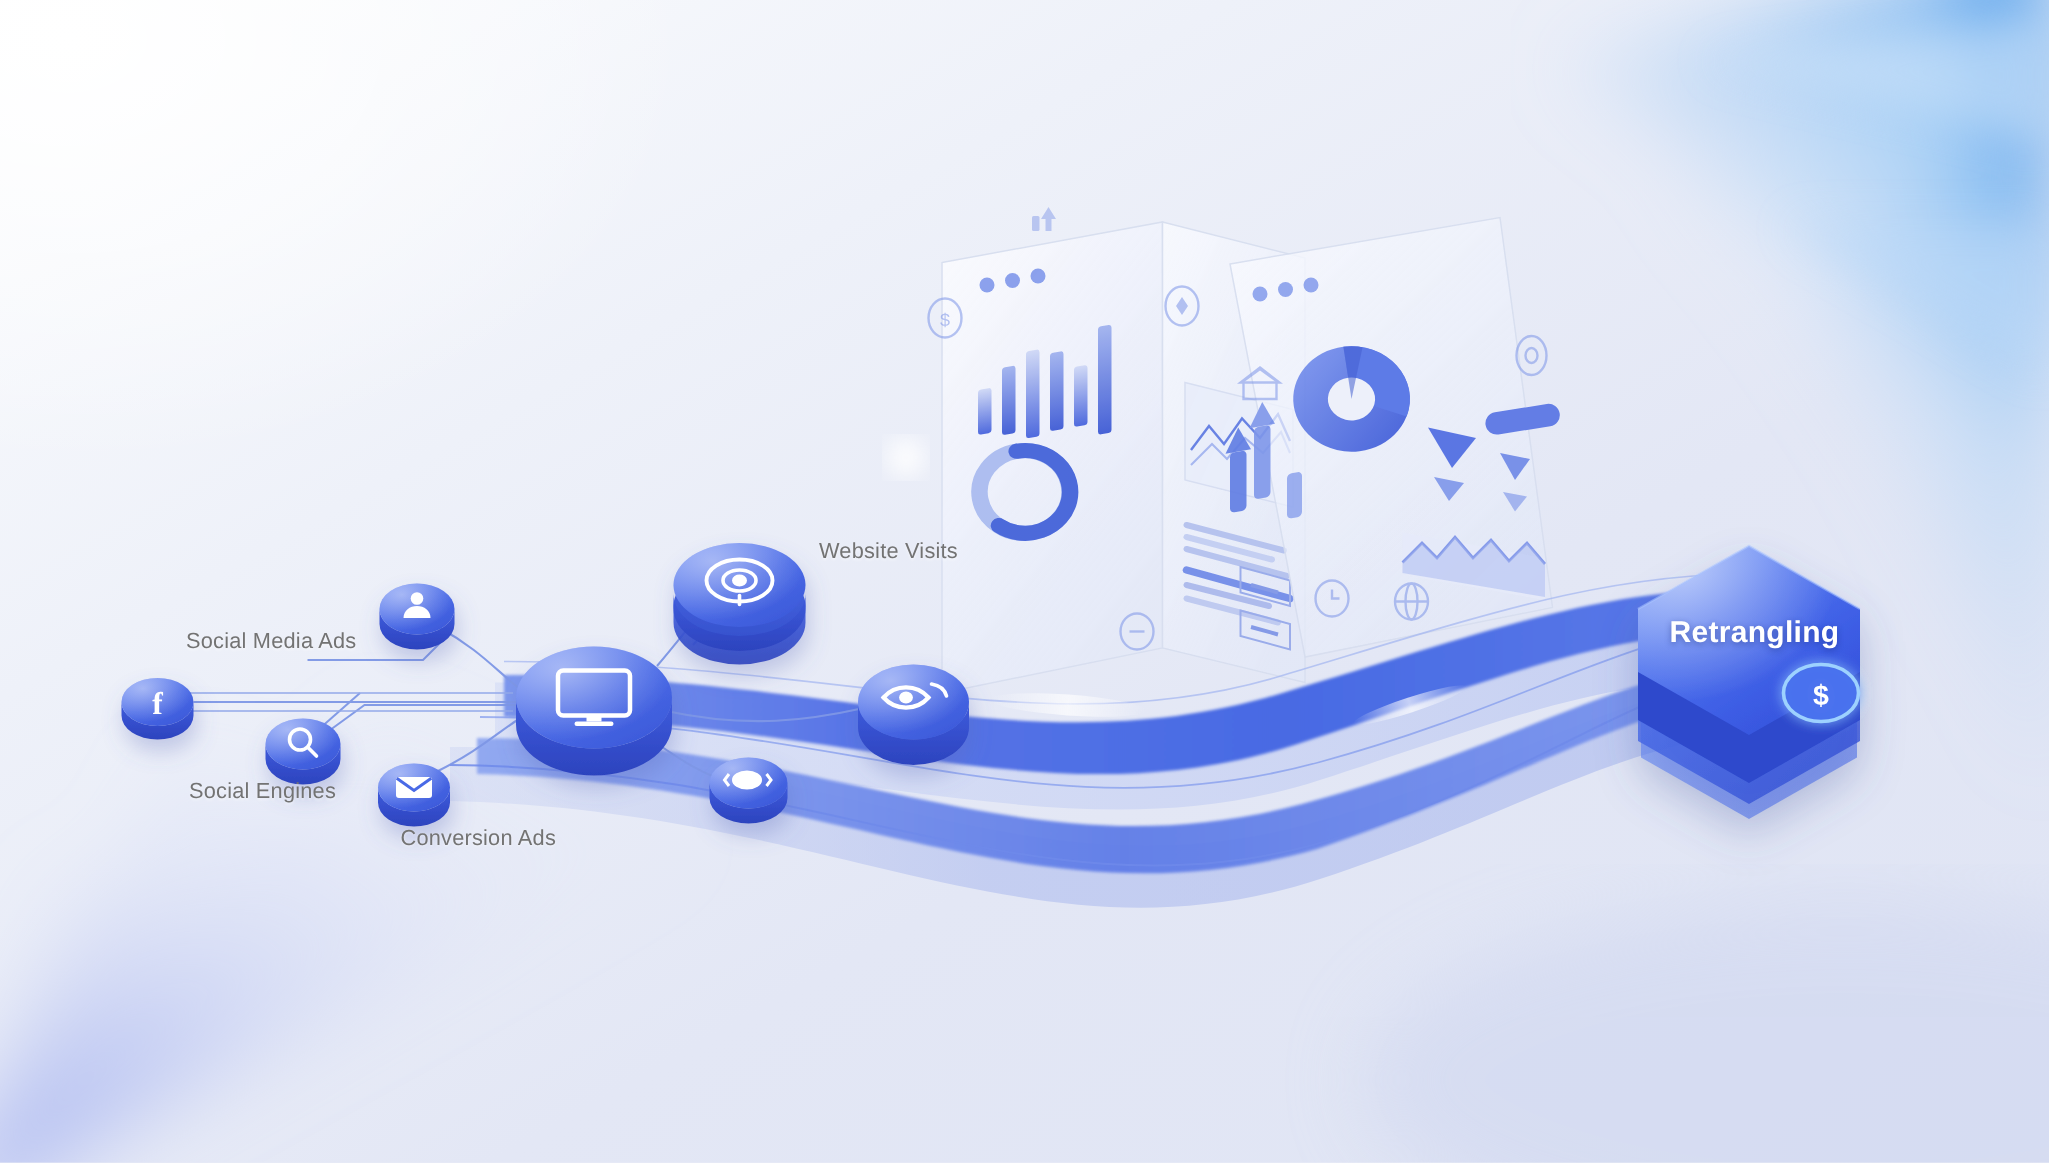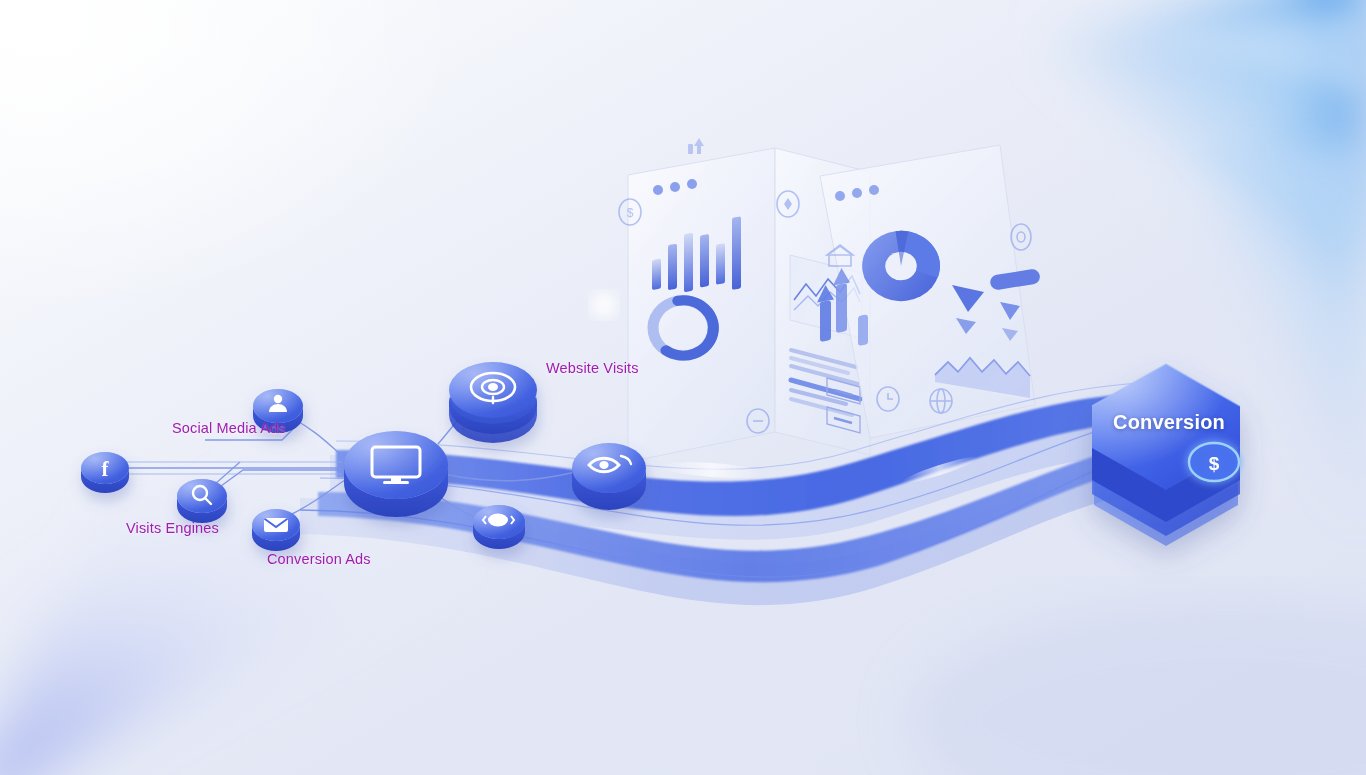--- a/index.html
+++ b/index.html
@@ -5,21 +5,21 @@
   html,body{margin:0;padding:0;}
   body{
     width:1366px;height:775px;overflow:hidden;
     font-family:"Liberation Sans","DejaVu Sans",sans-serif;
     background:#e7eaf6;
   }
   #stage{position:relative;width:1366px;height:775px;overflow:hidden;}
   #stage svg.layer{position:absolute;left:0;top:0;width:1366px;height:775px;}
   .lbl{
     position:absolute;
-    color:#a21caf;
+    color:#737373;
     font-size:14.5px;
     letter-spacing:.15px;
     white-space:nowrap;
     text-shadow:0 1px 2px rgba(255,255,255,.55);
   }
   .hexlabel{
     position:absolute;
     color:#ffffff;
     font-size:20px;
     font-weight:bold;
@@ -489,20 +489,20 @@
 
       <polyline points="1092,406 1166,364 1240,406" fill="none" stroke="#a9c3ff" stroke-width="1.6" opacity=".55"></polyline>
 
       <g filter="url(#badgeGlow)">
         <ellipse cx="1214" cy="462" rx="25" ry="19" fill="#4a72ee" stroke="#9fd4ff" stroke-width="2.4" opacity=".98"></ellipse>
         <text x="1214" y="470" text-anchor="middle" font-size="19" font-weight="bold" fill="#ffffff" font-family="Liberation Sans, sans-serif">$</text>
       </g>
     </g>
   </svg>
 
-  <div class="lbl" style="left:124px;top:420px;margin-left:48px;">Social Media Ads</div>
-  <div class="lbl" style="left:126px;top:520px;">Visits Engines</div>
+  <div class="lbl" style="left:124px;top:420px;">Social Media Ads</div>
+  <div class="lbl" style="left:126px;top:520px;">Social Engines</div>
   <div class="lbl" style="left:267px;top:551px;">Conversion Ads</div>
   <div class="lbl" style="left:546px;top:360px;">Website Visits</div>
 
-  <div class="hexlabel" style="left:1113px;top:411px;">Conversion</div>
+  <div class="hexlabel" style="left:1113px;top:411px;">Retrangling</div>
 
 </div>
 
 </body></html>

